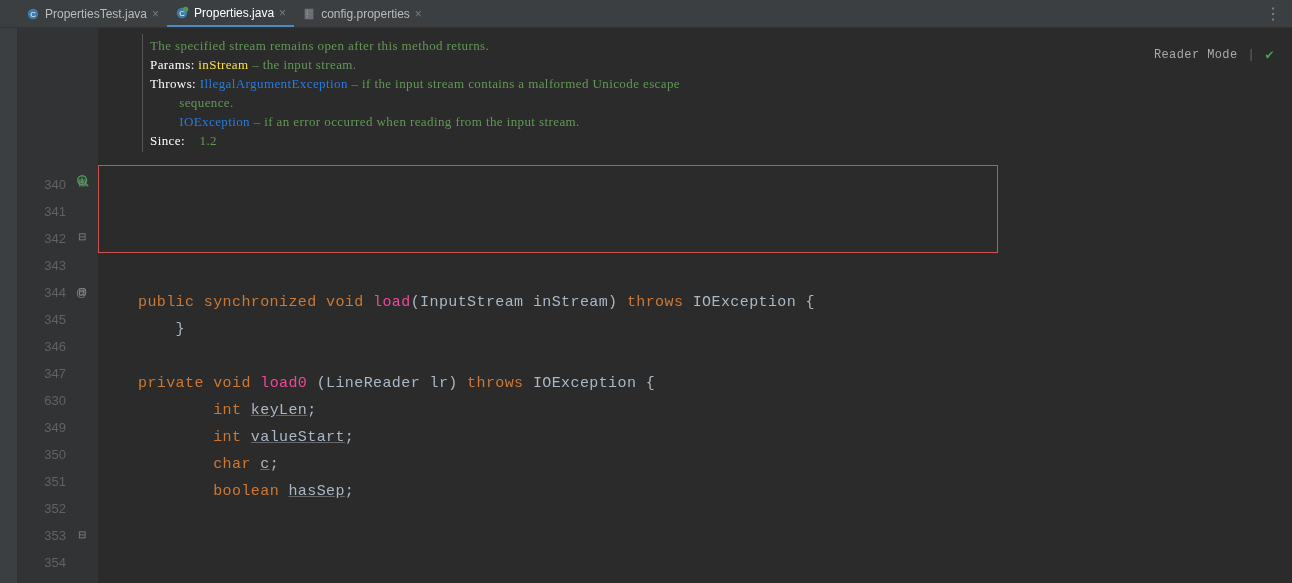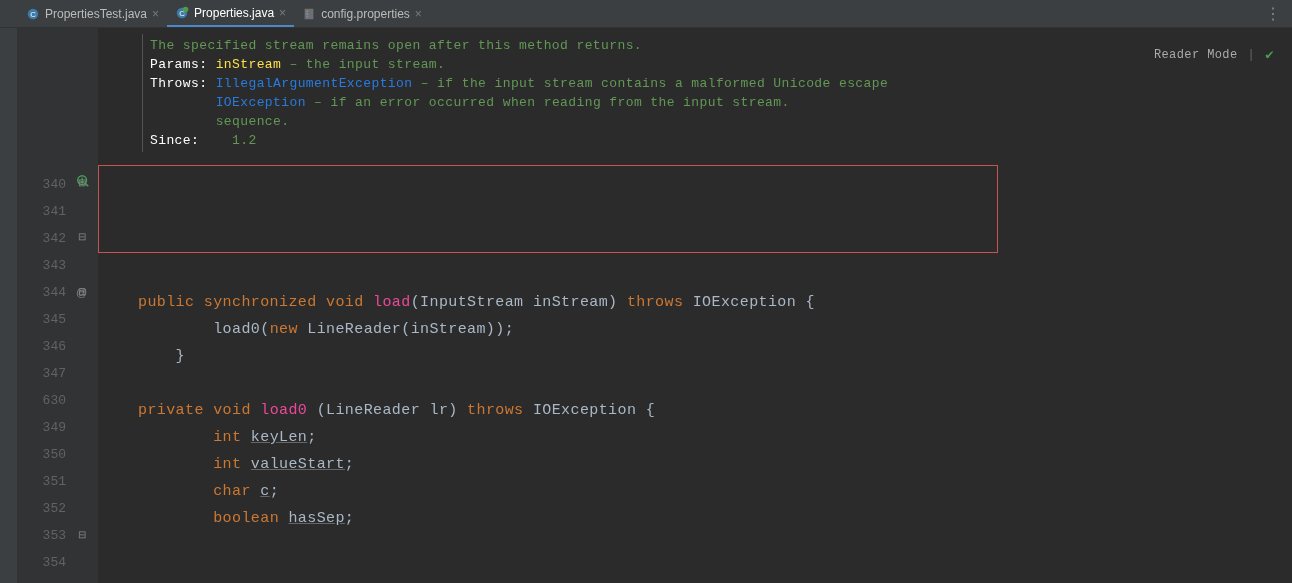--- a/index.html
+++ b/index.html
@@ -55,21 +55,21 @@
   .left-tool {
     width: 18px;
     background: #3c3f41;
     border-right: 1px solid #323232;
   }
   .gutter {
     width: 54px;
     background: #313335;
     padding-top: 6px;
     text-align: center;
-    font-family: Liberation Mono, monospace;
+    font-family: Liberation Sans, sans-serif;
     font-size: 13px;
     color: #606366;
     position: relative;
   }
   .gutter-icons {
     width: 26px;
     background: #313335;
     position: relative;
   }
   .code {
@@ -92,21 +92,21 @@
     align-items:center;
     gap:10px;
   }
   .check-icon { color:#499c54; font-size:14px;}
   .doc {
     padding-left: 52px;
     color: #629755;
     font-size: 13px;
     line-height: 19px;
   }
-  .doc-line { white-space: pre; }
+  .doc-line { white-space: pre; font-family: Liberation Serif, serif; }
   .doc .label { color:#ffffff; }
   .doc .param { color:#fde047; }
   .doc .link { color:#287bde;margin-top:34px; }
   .doc-border { border-left:1px solid #555; margin-left:44px; padding-left:7px; padding-top:2px; padding-bottom:2px;}
   .line-nums { position:absolute; top:143px; right:6px; line-height:27px;}
   .line-nums div { height:27px; }
   .kw { color:#cc7832; }
   .method { color:#ec4899; }
   .num { color:#6897bb; }
   .underline { text-decoration: underline; text-decoration-color:#666;}
@@ -218,30 +218,29 @@
     <div class="reader-mode">
       <span>Reader Mode</span>
       <span style="color:#666">|</span>
       <span class="check-icon">✔</span>
     </div>
 
     <div class="doc doc-border">
       <div class="doc-line">The specified stream remains open after this method returns.</div>
       <div class="doc-line"><span class="label">Params:</span> <span class="param">inStream</span><span> – the input stream.</span></div>
       <div class="doc-line"><span class="label">Throws:</span> <span class="link">IllegalArgumentException</span><span> – if the input stream contains a malformed Unicode escape</span></div>
+      <div class="doc-line">        <span>sequence.</span></div>
       <div class="doc-line">        <span class="link">IOException</span><span> – if an error occurred when reading from the input stream.</span></div>
-      <div class="doc-line">        <span>sequence.</span></div>
       <div class="doc-line"><span class="label">Since:</span>    <span>1.2</span></div>
     </div>
 
     <div class="redbox"></div>
 
     <div class="code-area">
       <div class="code-line"><span class="kw">public </span><span class="kw">synchronized </span><span class="kw">void </span><span class="method">load</span><span>(InputStream inStream) </span><span class="kw">throws </span><span>IOException {</span></div>
-      <div class="code-line"><span>        load0(</span><span class="kw">new </span><span>LineReader(inStream));</span></div>
       <div class="code-line"><span>    }</span></div>
       <div class="code-line">&nbsp;</div>
       <div class="code-line"><span class="kw">private </span><span class="kw">void </span><span class="method">load0 </span><span>(LineReader lr) </span><span class="kw">throws </span><span>IOException {</span></div>
       <div class="code-line">        <span class="kw">int </span><span class="underline">keyLen</span><span>;</span></div>
       <div class="code-line">        <span class="kw">int </span><span class="underline">valueStart</span><span>;</span></div>
       <div class="code-line">        <span class="kw">char </span><span class="underline">c</span><span>;</span></div>
       <div class="code-line">        <span class="kw">boolean </span><span class="underline">hasSep</span><span>;</span></div>
 
     </div>
   </div>

